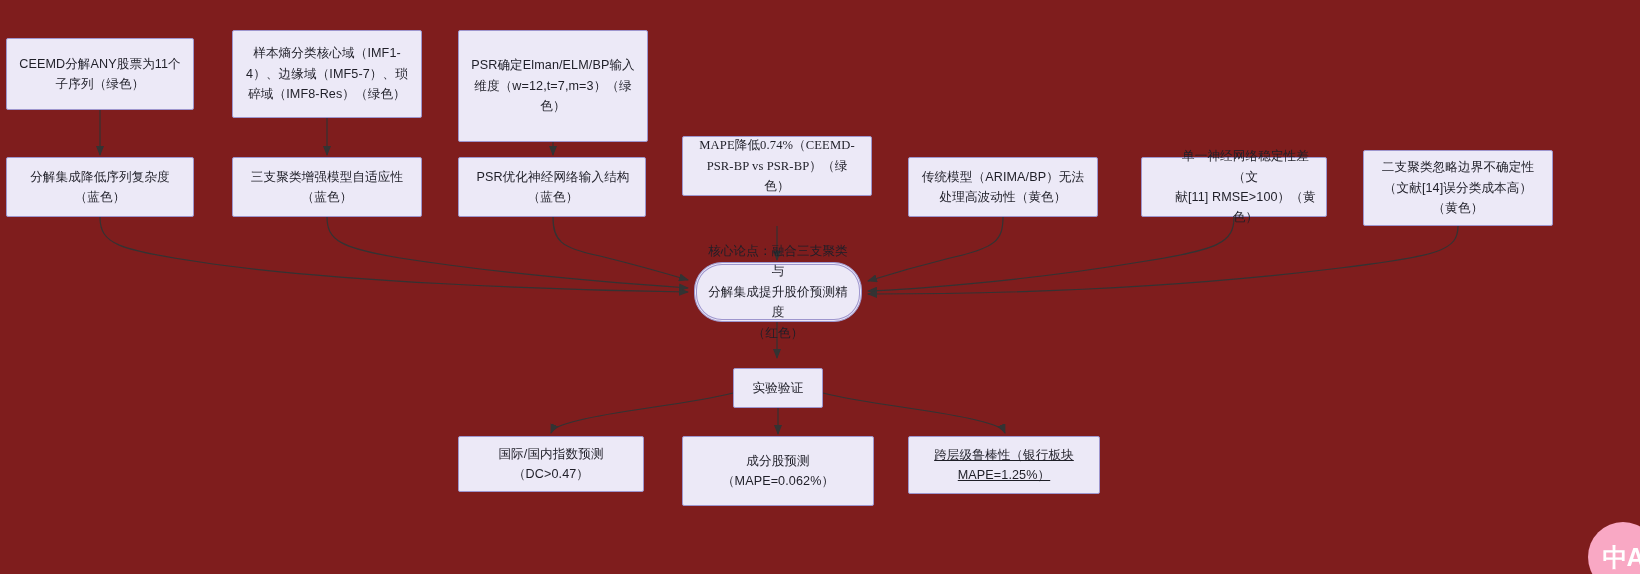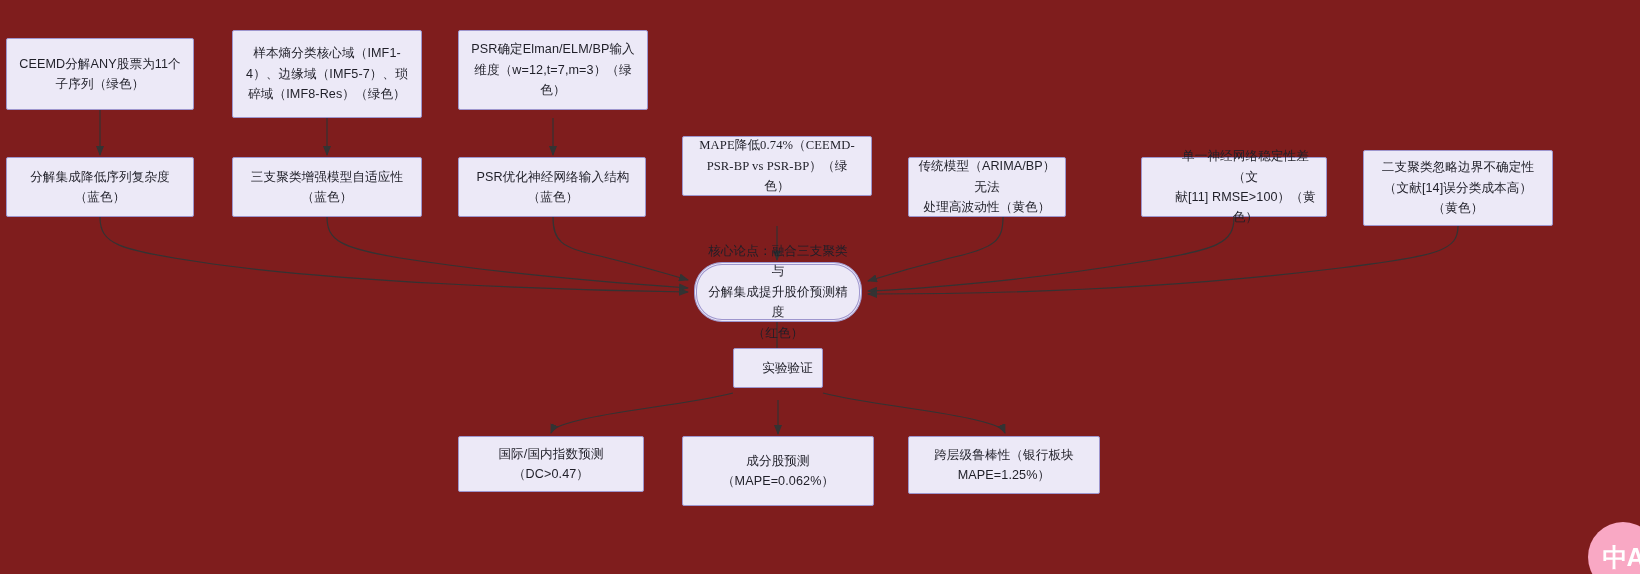--- a/index.html
+++ b/index.html
@@ -106,21 +106,21 @@
     <span class="label">CEEMD分解ANY股票为11个
 子序列（绿色）</span>
   </div>
 
   <div class="node" style="left:232px;top:30px;width:190px;height:88px;">
     <span class="label">样本熵分类核心域（IMF1-
 4）、边缘域（IMF5-7）、琐
 碎域（IMF8-Res）（绿色）</span>
   </div>
 
-  <div class="node" style="left:458px;top:30px;width:190px;height:80px;">
+  <div class="node" style="left:458px;top:30px;width:190px;height:112px;">
     <span class="label">PSR确定Elman/ELM/BP输入
 维度（w=12,t=7,m=3）（绿
 色）</span>
   </div>
 
   <div class="node" style="left:6px;top:157px;width:188px;height:60px;">
     <span class="label">分解集成降低序列复杂度
 （蓝色）</span>
   </div>
 
@@ -133,21 +133,21 @@
     <span class="label">PSR优化神经网络输入结构
 （蓝色）</span>
   </div>
 
   <div class="node" style="left:682px;top:136px;width:190px;height:60px;font-family:Liberation Serif, serif;">
     <span class="label">MAPE降低0.74%（CEEMD-
 PSR-BP vs PSR-BP）（绿
 色）</span>
   </div>
 
-  <div class="node" style="left:908px;top:157px;width:158px;height:60px;">
+  <div class="node" style="left:908px;top:157px;width:190px;height:60px;">
     <span class="label">传统模型（ARIMA/BP）无法
 处理高波动性（黄色）</span>
   </div>
 
   <div class="node" style="left:1141px;top:157px;width:186px;height:60px;padding-left:32px;">
     <span class="label">单一神经网络稳定性差（文
 献[11] RMSE&gt;100）（黄色）</span>
   </div>
 
   <div class="node" style="left:1363px;top:150px;width:190px;height:76px;">
@@ -155,35 +155,35 @@
 （文献[14]误分类成本高）
 （黄色）</span>
   </div>
 
   <div class="node core" style="left:694px;top:262px;width:168px;height:60px;border-radius:28px;">
     <span class="label">核心论点：融合三支聚类与
 分解集成提升股价预测精度
 （红色）</span>
   </div>
 
-  <div class="node" style="left:733px;top:348px;width:90px;height:40px;text-align:right;">
+  <div class="node" style="left:733px;top:368px;width:90px;height:40px;">
     <span class="label">实验验证</span>
   </div>
 
   <div class="node" style="left:458px;top:436px;width:186px;height:56px;">
     <span class="label">国际/国内指数预测
 （DC&gt;0.47）</span>
   </div>
 
   <div class="node" style="left:682px;top:436px;width:192px;height:70px;">
     <span class="label">成分股预测
 （MAPE=0.062%）</span>
   </div>
 
-  <div class="node" style="left:908px;top:436px;width:192px;height:58px;">
+  <div class="node" style="left:908px;top:436px;width:192px;height:58px;text-decoration:underline;">
     <span class="label">跨层级鲁棒性（银行板块
 MAPE=1.25%）</span>
   </div>
 
   <div class="watermark" style="left:1588px;top:522px;">
     <span>中A</span>
   </div>
 
 </div>
 

